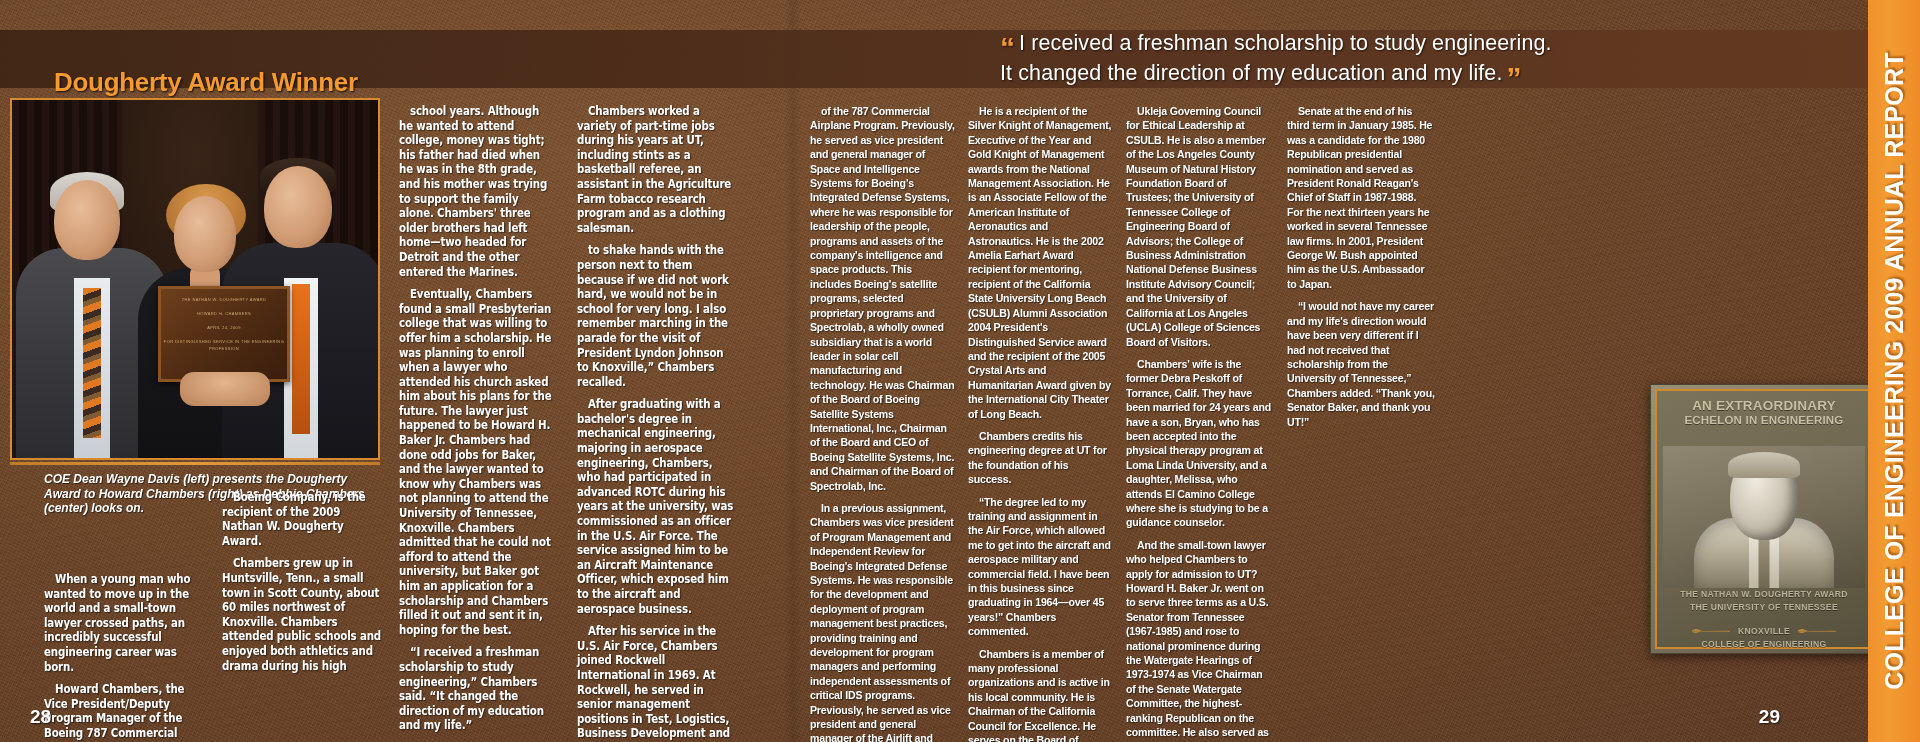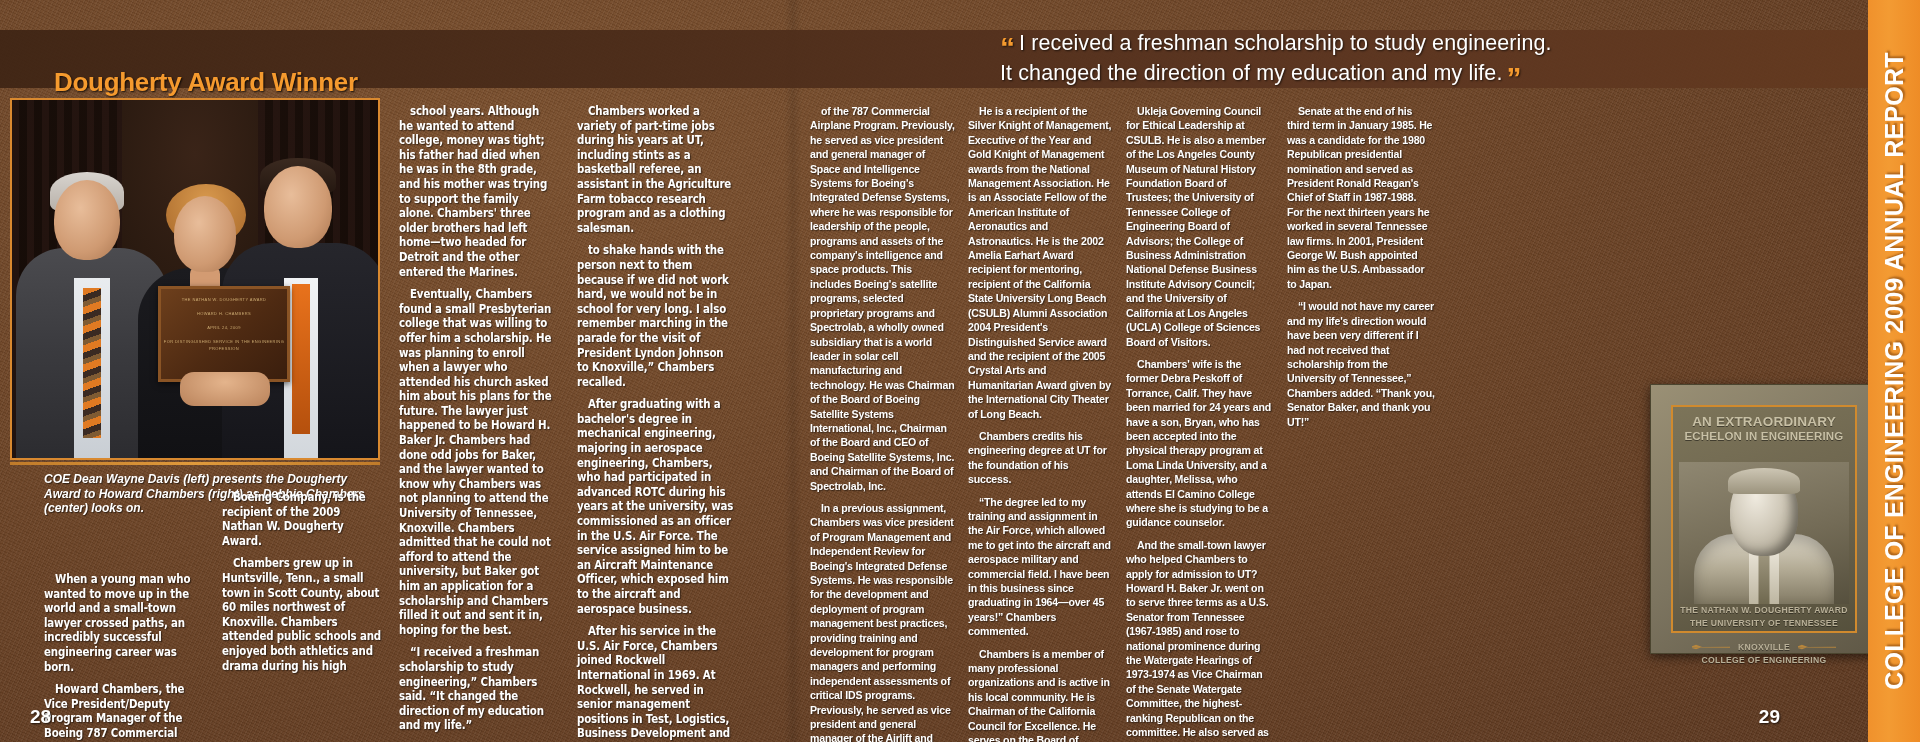--- a/index.html
+++ b/index.html
@@ -204,21 +204,21 @@
   #col-6 { left: 1287px; top: 104px; width: 148px; }
   #col-7 { left: 1445px; top: 104px; width: 190px; }
   #col-8 { left: 1650px; top: 104px; width: 200px; }
 
   
   #award-plaque {
     position: absolute; left: 1650px; top: 384px; width: 228px; height: 270px;
     background: linear-gradient(145deg, #9a9075 0%, #7d7560 50%, #5f5846 100%);
     border: 1px solid #4b452f;
     box-shadow: 0 3px 10px rgba(0,0,0,0.55);
-    padding: 20px;
+    padding: 4px;
   }
   #plaque-inner {
     width: 100%; height: 100%;
     border: 2px solid #d08a2e;
     background: linear-gradient(160deg, #7c7459 0%, #6a624c 60%, #55503c 100%);
     padding: 7px 6px 6px;
     position: relative;
   }
   #plaque-title1 {
     color: #c8c0a5; font-size: 13.5px; font-weight: bold;

